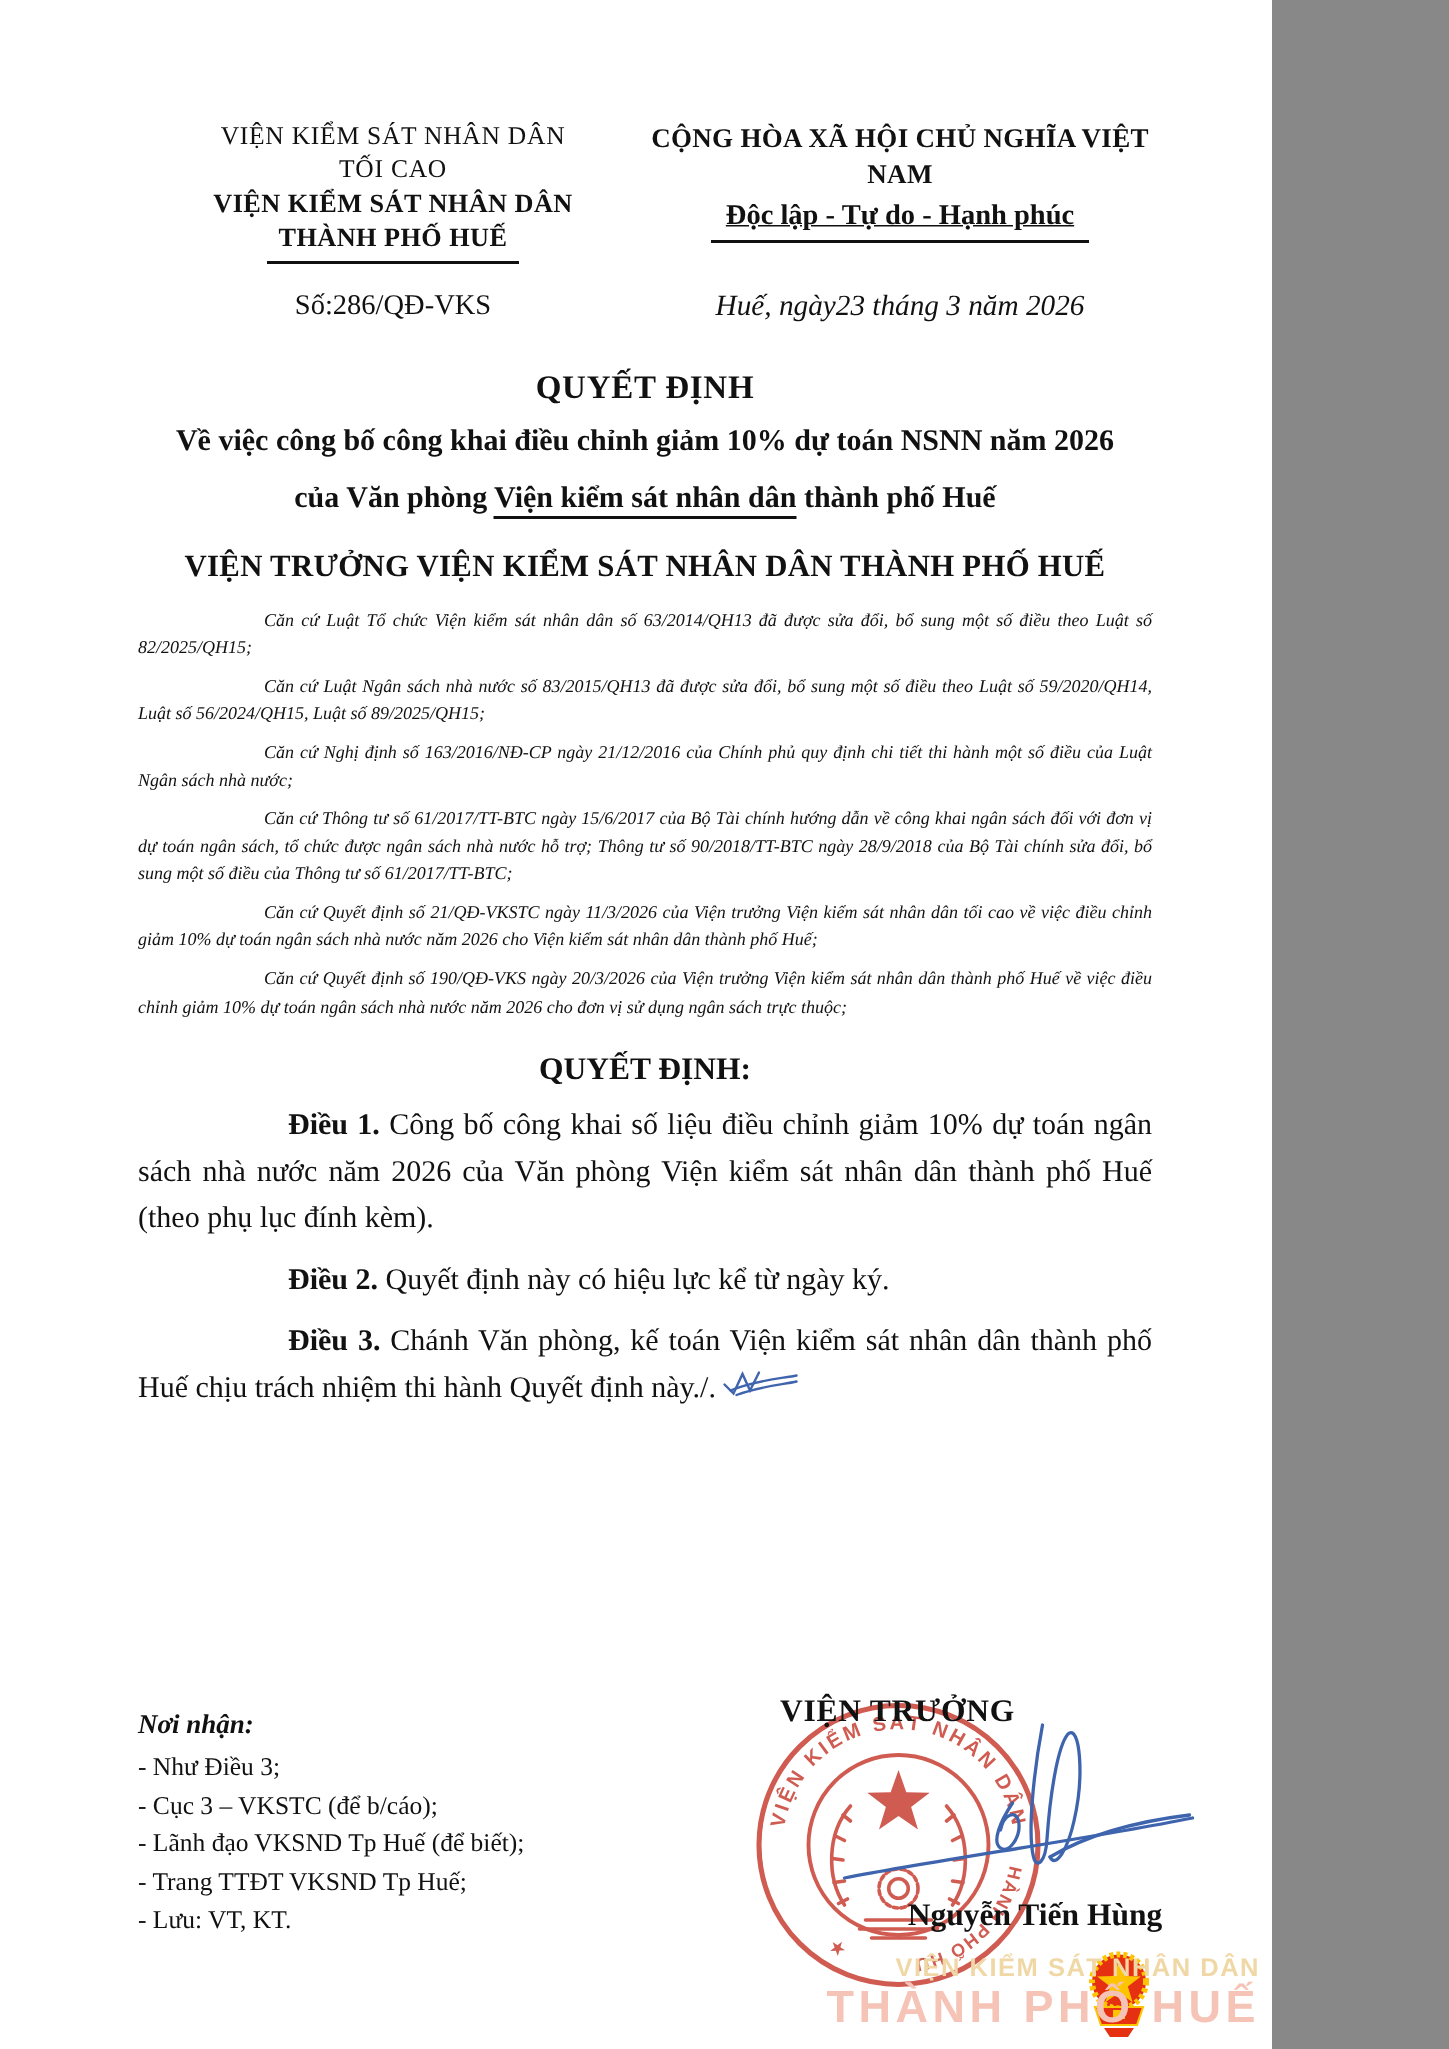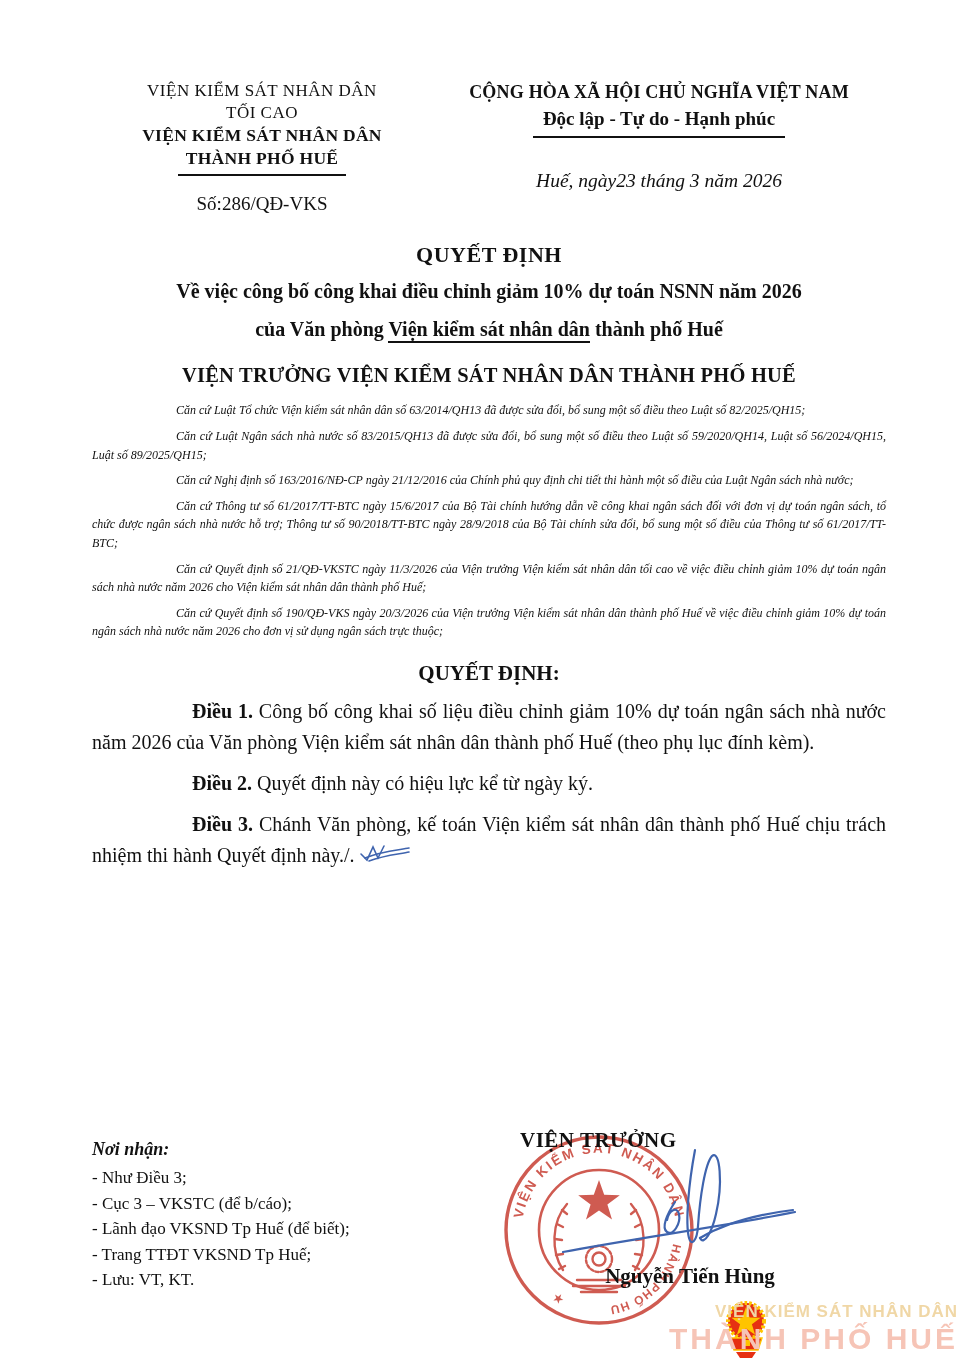--- a/index.html
+++ b/index.html
@@ -1,35 +1,35 @@
 <!DOCTYPE html>
 <html><head>
 <meta charset="utf-8">
 <style>
   html,body{margin:0;padding:0;background:#888;}
   .page{
     position:relative;
-    width:966px;height:1366px;
+    width:848px;height:1366px;
     background:#ffffff;
     font-family:"Liberation Serif","DejaVu Serif",serif;
     color:#111;
     overflow:hidden;
   }
   .content{padding:80px 80px 0 92px;}
   .hdr{display:flex;}
   .hdr-left{width:340px;text-align:center;line-height:1.3;}
   .hdr-right{flex:1;text-align:center;line-height:1.35;}
   .hl1{font-size:17px;letter-spacing:.5px;}
   .hl2{font-size:17px;letter-spacing:.5px;}
   .hl3{font-size:17.5px;font-weight:bold;letter-spacing:.3px;}
   .hl4{font-size:17.5px;font-weight:bold;letter-spacing:.3px;}
   .rule-left{width:168px;height:2px;background:#111;margin:4px auto 0;}
   .doc-no{font-size:19px;margin-top:16px;}
   .hr1{font-size:18px;font-weight:bold;letter-spacing:.2px;}
-  .hr2{font-size:19px;font-weight:bold;margin-top:2px;}
+  .hr2{font-size:19px;font-weight:bold;margin-top:2px;text-decoration:underline;}
   .rule-right{width:252px;height:2px;background:#111;margin:4px auto 0;}
   .date-line{font-size:19.5px;font-style:italic;margin-top:30px;}
   .title-block{text-align:center;margin-top:26px;}
   .t-main{font-size:22px;font-weight:bold;letter-spacing:.5px;}
   .t-sub{font-size:20px;font-weight:bold;margin-top:9px;line-height:1.45;}
   .u-mid{border-bottom:2px solid #111;padding-bottom:1px;}
   .t-auth{font-size:20.5px;font-weight:bold;margin-top:20px;letter-spacing:.2px;}
   .recitals{margin-top:14px;}
   .recital{
     font-style:italic;font-size:12px;line-height:1.55;

